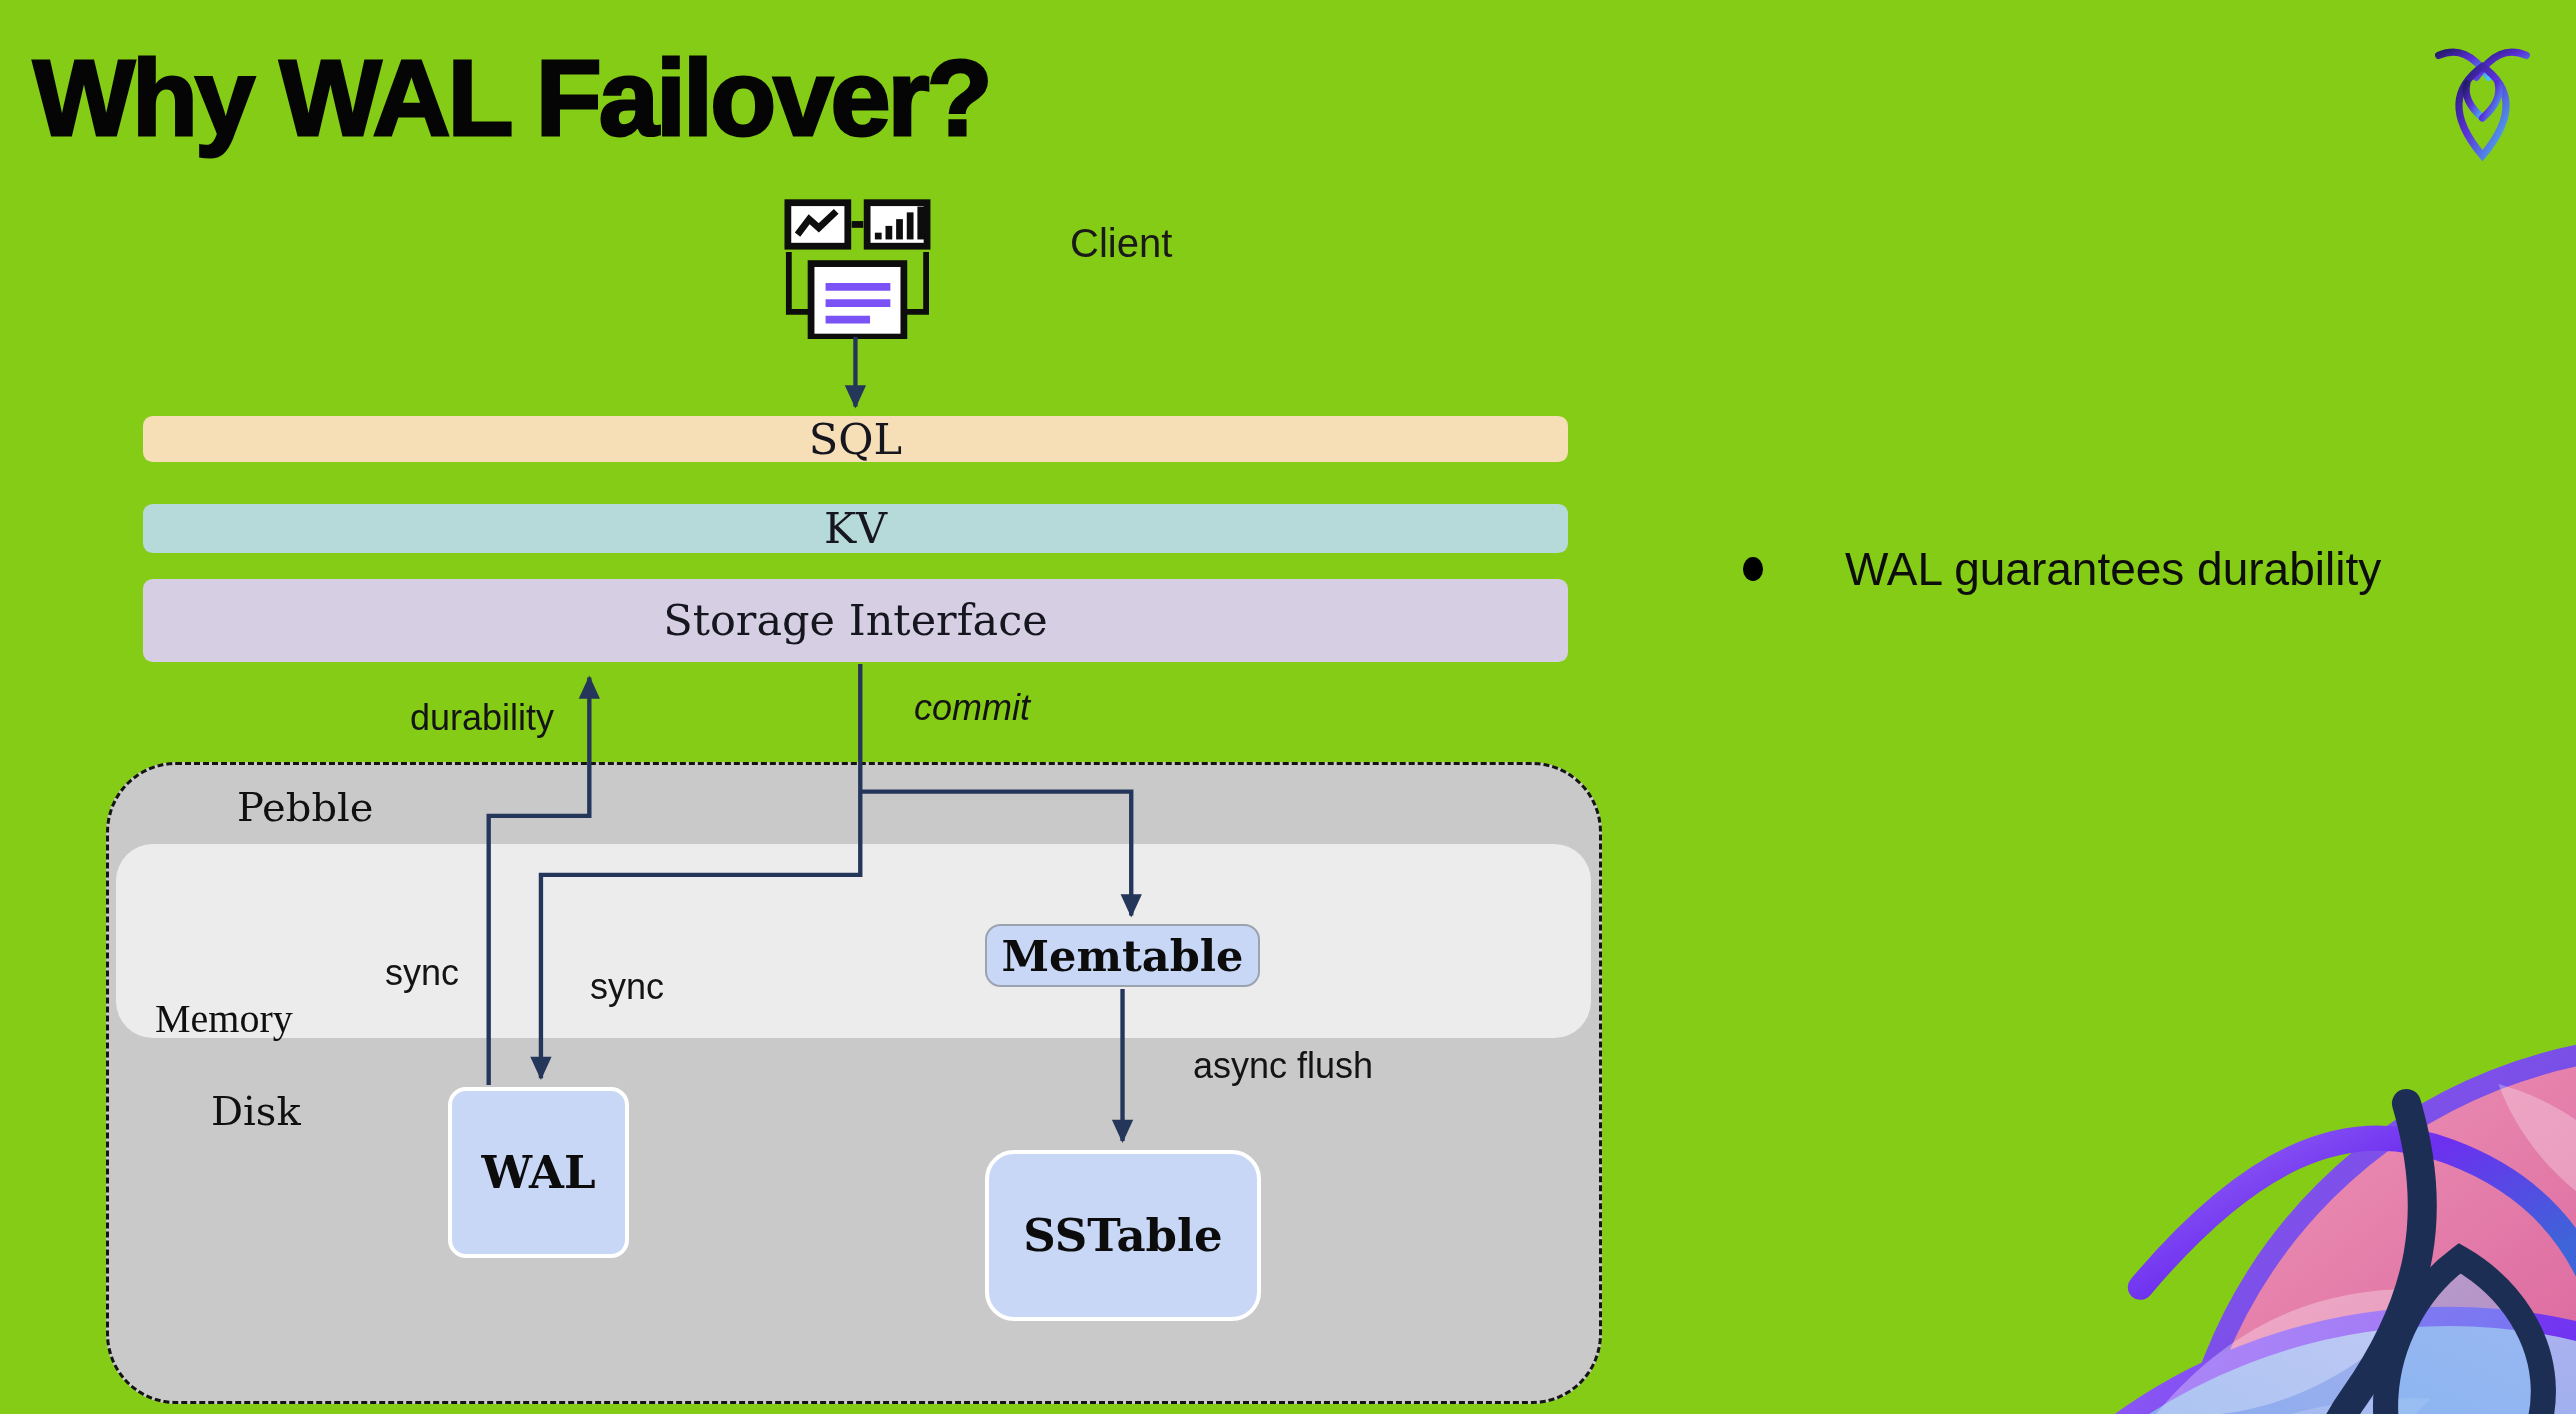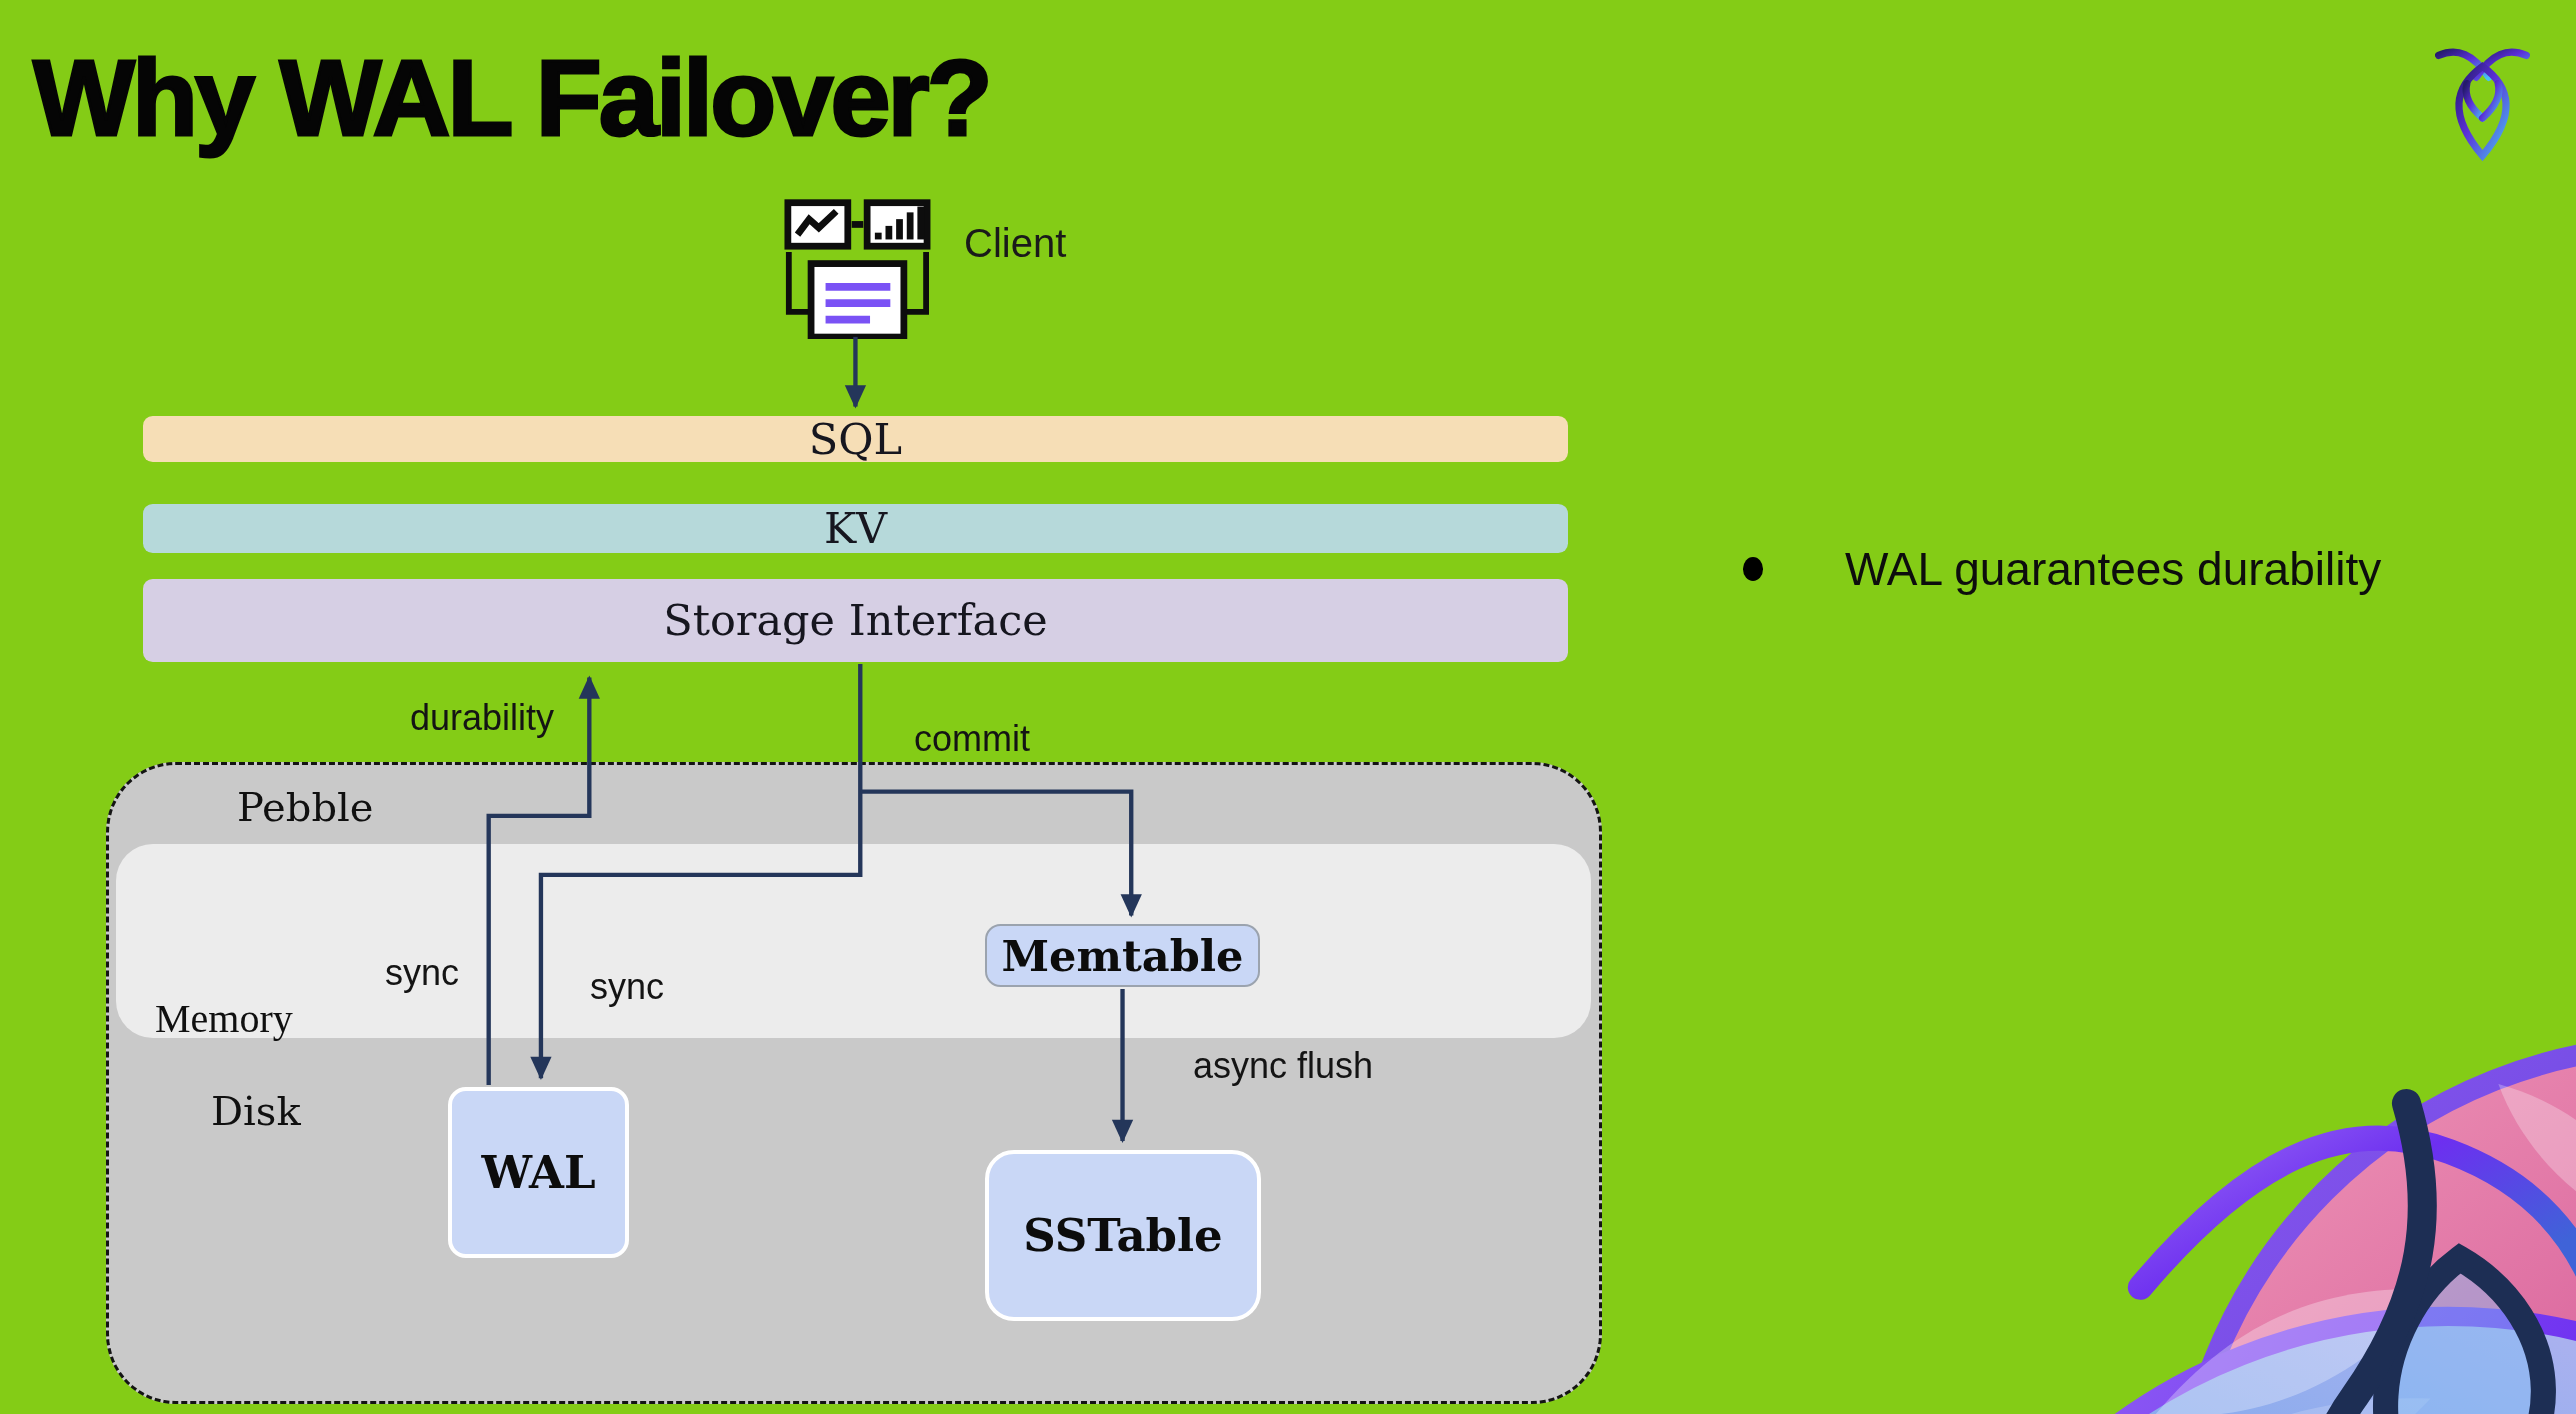--- a/index.html
+++ b/index.html
@@ -9,21 +9,21 @@
   }
   .abs{position:absolute;}
 
   
   .title{
     left:33px;top:41px;font-size:108px;line-height:1.05;font-weight:bold;
     letter-spacing:-2.9px;color:#050505;-webkit-text-stroke:2.9px #050505;
   }
 
   
-  .client-label{left:964px;top:221px;font-size:40px;color:#1a1a1a;}
+  .client-label{left:1070px;top:221px;font-size:40px;color:#1a1a1a;}
 
   
   .bar{
     left:143px;width:1425px;border-radius:9.7px;text-align:center;
     font-family:"DejaVu Serif","Liberation Serif",serif;font-size:43px;color:#16161f;
   }
   .bar-sql{top:416px;height:46px;line-height:46px;background:#f6deb6;}
   .bar-kv{top:504px;height:49px;line-height:49px;background:#b6d9da;}
   .bar-storage{top:579px;height:83px;line-height:83px;background:#d6cfe4;}
 
@@ -53,21 +53,21 @@
   .node-memtable{
     left:985px;top:924px;width:275px;height:63px;border:2.9px solid #9ba3ae;border-radius:15.5px;font-size:43px;
   }
   .node-sstable{
     left:985px;top:1150px;width:276px;height:171px;border:4.8px solid #ffffff;border-radius:29px;font-size:45px;text-align:center;
   }
 
   
   .edge-label{font-size:36px;color:#141414;}
   .lbl-committed{left:410px;top:697px;}
-  .lbl-commit{left:914px;top:718px;}
+  .lbl-commit{left:914px;top:687px;font-style:italic;}
   .lbl-sync-left{left:385px;top:952px;}
   .lbl-sync-right{left:590px;top:966px;}
   .lbl-async{left:1193px;top:1045px;}
 
   
   .bullets{left:1737px;top:538px;width:784px;}
   .bullet{display:flex;align-items:flex-start;margin-bottom:43px;}
   .bullet-dot{
     flex:0 0 auto;width:20.3px;height:24px;border-radius:50%;background:#000;
     margin:19.4px 82px 0 5.8px;

